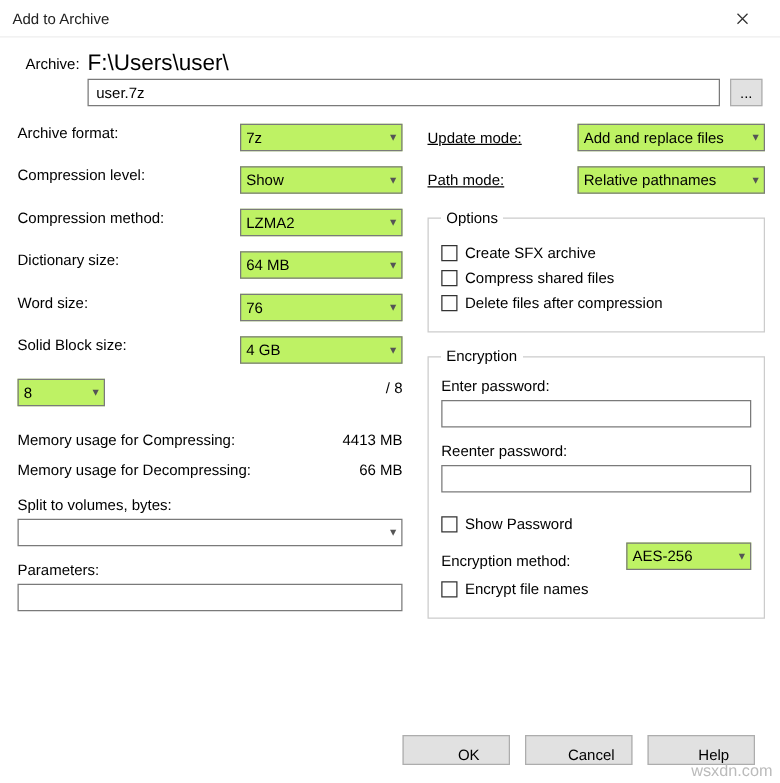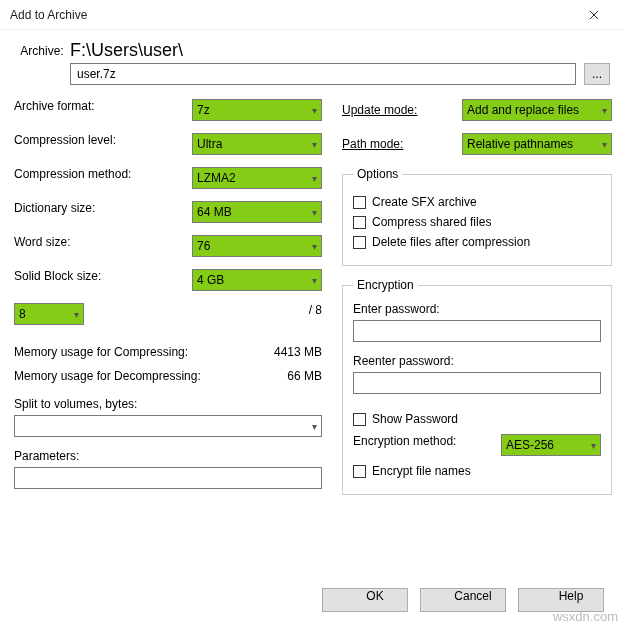--- a/index.html
+++ b/index.html
@@ -14,40 +14,40 @@
   .archive-right { flex: 1; }
   .path-text { font-size: 18px; margin-bottom: 2px; }
   .archive-input-row { display: flex; gap: 8px; }
   .archive-input { flex: 1; height: 22px; border: 1px solid #7a7a7a; padding: 2px 6px; background: #fff; }
   .browse-btn { width: 26px; height: 22px; border: 1px solid #adadad; background: #e1e1e1; display: flex; align-items: center; justify-content: center; cursor: pointer; }
   .columns { display: flex; gap: 20px; margin-top: 14px; }
   .col-left { width: 320px; }
   .col-right { flex: 1; }
   .form-row { display: flex; align-items: flex-start; margin-bottom: 12px; height: 22px; }
   .form-label { width: 178px; }
-  .select { height: 22px; border: 1px solid #7a7a7a; background: #84cc16; padding: 0 4px; display: flex; align-items: center; justify-content: space-between; cursor: pointer; flex: 1; }
+  .select { height: 22px; border: 1px solid #7a7a7a; background: #bef264; padding: 0 4px; display: flex; align-items: center; justify-content: space-between; cursor: pointer; flex: 1; }
   .select-small { width: 70px; flex: 0 0 70px; }
   .select-right { width: 150px; }
   .chev { font-size: 10px; color: #555; }
   .slash-n { margin-left: 6px; width: 40px; text-align: right; }
   .mem-row { display: flex; justify-content: space-between; margin-bottom: 10px; }
   .full-select { height: 22px; border: 1px solid #7a7a7a; background: #fff; display: flex; align-items: center; justify-content: flex-end; padding-right: 4px; cursor: pointer; margin-bottom: 12px; }
   .full-input { width: 100%; height: 22px; border: 1px solid #7a7a7a; background: #fff; padding: 2px 6px; }
   .top-right-row { display: flex; align-items: center; margin-bottom: 12px; height: 22px; }
   .top-right-label { width: 120px; text-decoration: underline; }
   fieldset { border: 1px solid #ccc; margin: 0 0 12px 0; padding: 8px 10px 10px 10px; }
   legend { padding: 0 4px; font-size: 12px; }
   .check-row { display: flex; align-items: flex-end; margin: 6px 0; gap: 6px; }
   .checkbox { width: 13px; height: 13px; border: 1px solid #333; background: #fff; cursor: pointer; }
   .text-input { width: 100%; height: 22px; border: 1px solid #7a7a7a; background: #fff; padding: 2px 6px; }
   .enc-label { margin-bottom: 4px; margin-top: 2px; }
-  .enc-method-row { display: flex; align-items: flex-start; margin: 8px 0; }
+  .enc-method-row { display: flex; align-items: flex-end; margin: 8px 0; }
   .enc-method-label { flex: 1; }
   .button-bar { position: absolute; bottom: 14px; left: 0; right: 0; display: flex; justify-content: flex-end; gap: 12px; padding: 0 20px; }
-  .btn { width: 86px; height: 24px; border: 1px solid #adadad; background: #e1e1e1; display: flex; align-items: flex-start; justify-content: center; cursor: pointer; padding-left: 20px; }
+  .btn { width: 86px; height: 24px; border: 1px solid #adadad; background: #e1e1e1; display: flex; align-items: flex-end; justify-content: center; cursor: pointer; padding-left: 20px; }
   .watermark { position: absolute; bottom: 2px; right: 6px; font-size: 13px; color: #bbb; pointer-events: none; }
 </style>
 </head>
 <body>
 
 <div class="titlebar">
   <span class="titlebar-title">Add to Archive</span>
   <div class="close-btn">
     <svg width="10" height="10" viewBox="0 0 10 10">
         <path d="M1 1 L9 9 M9 1 L1 9" stroke="#333" stroke-width="1"></path>
@@ -74,21 +74,21 @@
       <div class="form-row">
         <span class="form-label">Archive format:</span>
         <div class="select" style="width:130px;flex:0 0 130px">
             <span>7z</span>
             <span class="chev">▾</span>
           </div>
       </div>
       <div class="form-row">
         <span class="form-label">Compression level:</span>
         <div class="select" style="width:130px;flex:0 0 130px">
-            <span>Ultra</span>
+            <span>Show</span>
             <span class="chev">▾</span>
           </div>
       </div>
       <div class="form-row">
         <span class="form-label">Compression method:</span>
         <div class="select" style="width:130px;flex:0 0 130px">
             <span>LZMA2</span>
             <span class="chev">▾</span>
           </div>
       </div>

